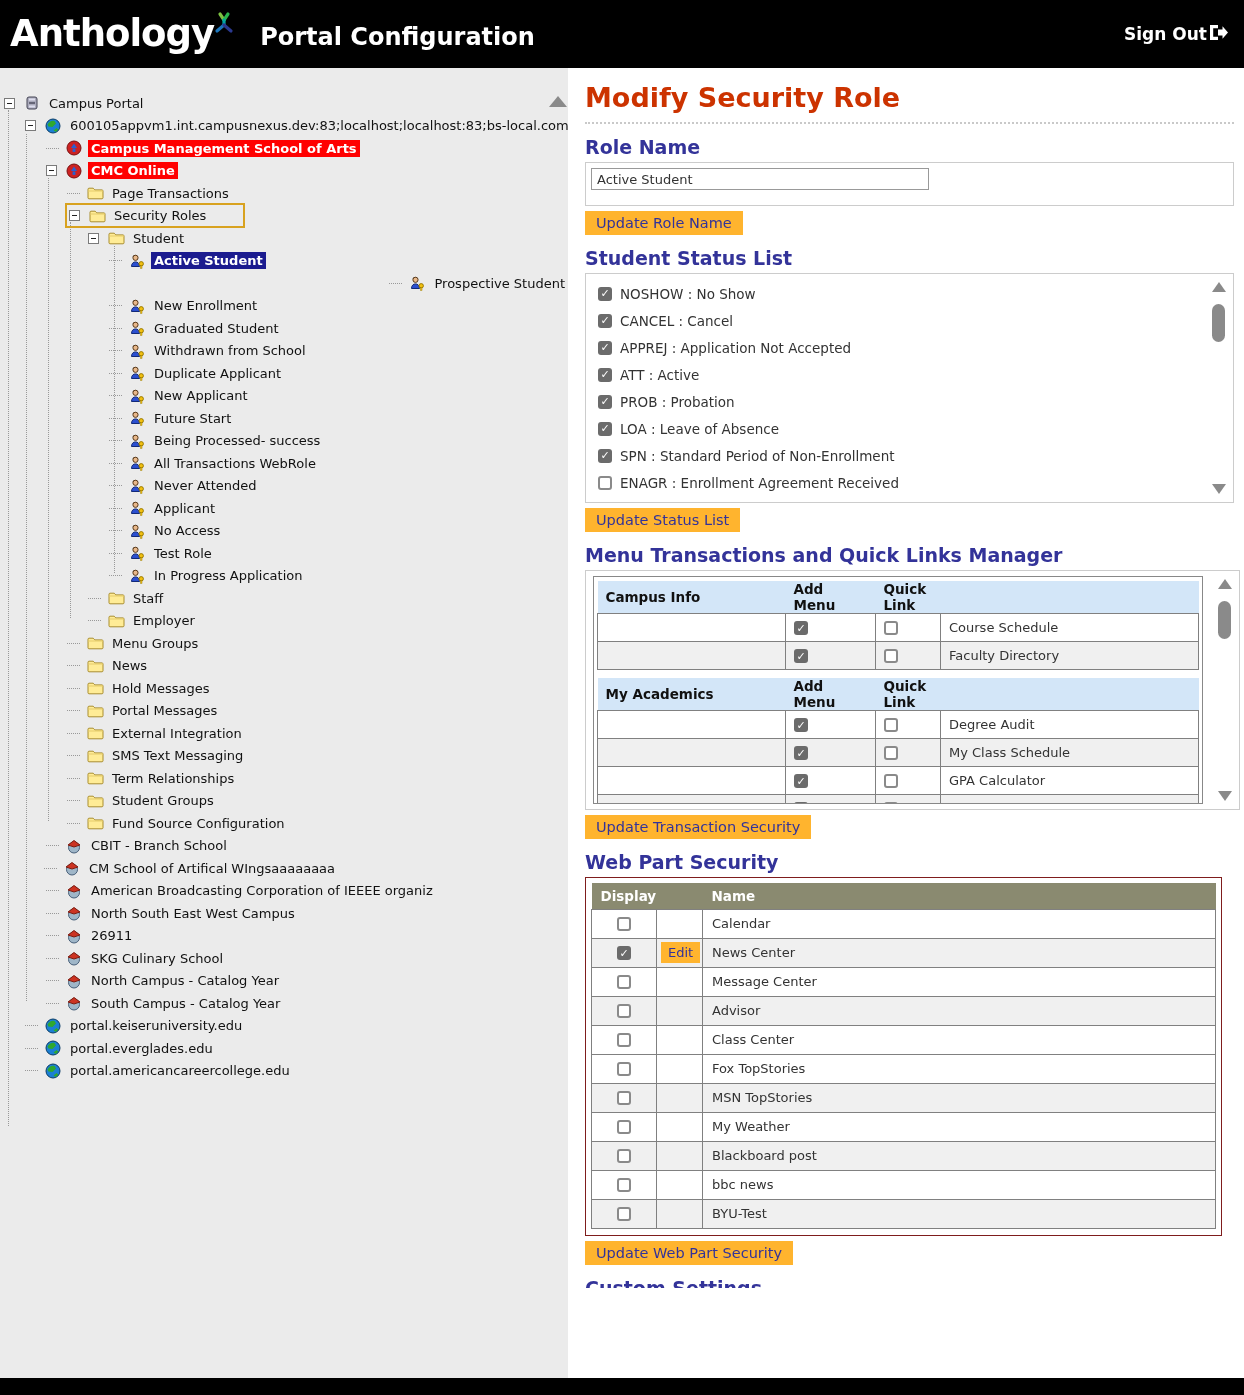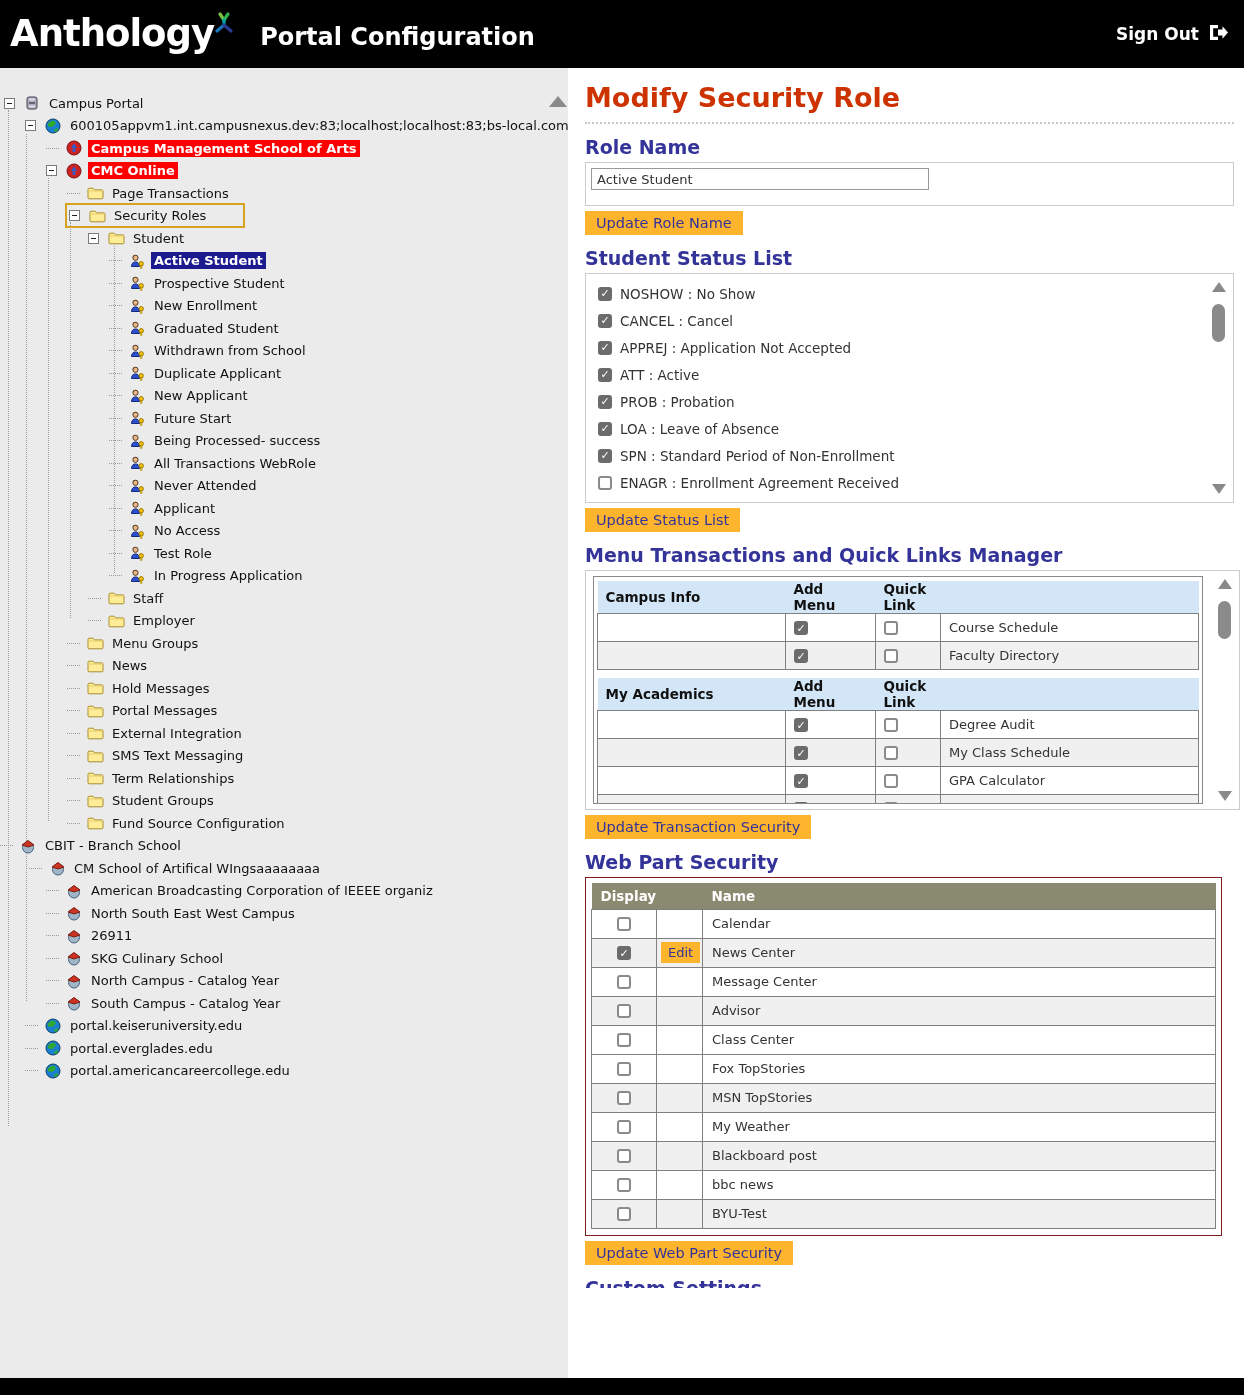--- a/index.html
+++ b/index.html
@@ -8,21 +8,21 @@
   #app { position:relative; width:1244px; height:1395px; background:#fff; }
 
   
   .topbar { position:absolute; left:0; top:0; width:1244px; height:68px; background:#000;
             display:flex; align-items:center; }
   .brand-wrap { display:flex; align-items:flex-start; margin-left:10px; }
   .brand { color:#fff; font-size:37px; font-weight:bold; letter-spacing:-1px; line-height:58px; }
   .brand-mark { margin:6px 0 0 -2px; }
   .app-title { color:#fff; font-size:24px; font-weight:bold; margin-left:24px; margin-top:6px; }
   .signout { margin-left:auto; margin-right:16px; color:#fff; font-size:17px; font-weight:bold;
-             display:flex; align-items:center; gap:10px; cursor:pointer; }
+             display:flex; align-items:center; gap:2px; cursor:pointer; }
 
   
   .left-panel { position:absolute; left:0; top:68px; width:568px; height:1310px; background:#ebebeb; overflow:hidden; }
   .right-panel { position:absolute; left:568px; top:68px; width:676px; height:1220px; background:#fff;
                  padding:14px 10px 0 17px; overflow:hidden; }
   .footer { position:absolute; left:0; bottom:0; width:1244px; height:17px; background:#000; }
   .panel-scroll-up { position:absolute; left:549px; top:28px; width:0; height:0;
                      border-left:9px solid transparent; border-right:9px solid transparent;
                      border-bottom:11px solid #8a8a8a; cursor:pointer; }
 
@@ -223,21 +223,21 @@
           </span>
           <span class="t-icon"><svg width="16" height="16" viewBox="0 0 16 16">
               <path d="M3.5 3.5c1.2-1.8 4-1.8 5 .2l-1.2 1z" fill="#332211"></path>
               <circle cx="6.5" cy="4.8" r="2.6" fill="#e8b88a" stroke="#5a3a1a"></circle>
               <path d="M2.5 13.5c0-3 1.8-4.6 4-4.6s4 1.6 4 4.6z" fill="#2b4fd0" stroke="#122a77"></path>
               <circle cx="12.2" cy="10.8" r="2.2" fill="#f2c010" stroke="#9a7a00"></circle>
               <rect x="11.6" y="12.4" width="1.4" height="3" fill="#f2c010" stroke="#9a7a00" stroke-width=".5"></rect>
             </svg></span>
           <span class="t-label sel">Active Student</span>
         </div>
-        <div class="tree-row" style="padding-left: 109px;">
+        <div class="tree-row" style="padding-left: 109px; justify-content: flex-end;">
           <span class="slot">
             <span class="stub"></span>
           </span>
           <span class="t-icon"><svg width="16" height="16" viewBox="0 0 16 16">
               <path d="M3.5 3.5c1.2-1.8 4-1.8 5 .2l-1.2 1z" fill="#332211"></path>
               <circle cx="6.5" cy="4.8" r="2.6" fill="#e8b88a" stroke="#5a3a1a"></circle>
               <path d="M2.5 13.5c0-3 1.8-4.6 4-4.6s4 1.6 4 4.6z" fill="#2b4fd0" stroke="#122a77"></path>
               <circle cx="12.2" cy="10.8" r="2.2" fill="#f2c010" stroke="#9a7a00"></circle>
               <rect x="11.6" y="12.4" width="1.4" height="3" fill="#f2c010" stroke="#9a7a00" stroke-width=".5"></rect>
             </svg></span>
@@ -515,31 +515,31 @@
         <div class="tree-row" style="padding-left: 67px;">
           <span class="slot">
             <span class="stub"></span>
           </span>
           <span class="t-icon"><svg width="17" height="16" viewBox="0 0 17 16">
               <path d="M1 4.2c0-.6.4-1 1-1h4.2l1.6 1.7H15c.6 0 1 .4 1 1v6.9c0 .6-.4 1-1 1H2c-.6 0-1-.4-1-1z" fill="#FFEC96" stroke="#A98E2F"></path>
               <path d="M1 6h15" stroke="#E5CB6A"></path>
             </svg></span>
           <span class="t-label">Fund Source Configuration</span>
         </div>
-        <div class="tree-row" style="">
+        <div class="tree-row" style="padding-left: 46px;">
           <span class="slot">
             <span class="stub"></span>
           </span>
           <span class="t-icon"><svg width="16" height="16" viewBox="0 0 16 16">
               <circle cx="8" cy="9.5" r="5.5" fill="#9fb6c8" stroke="#49607a"></circle>
               <path d="M2 7l6-4.5L14 7 8 9z" fill="#cc3322" stroke="#7a1d12"></path>
             </svg></span>
           <span class="t-label">CBIT - Branch School</span>
         </div>
-        <div class="tree-row" style="padding-left: 29px; text-align: right;">
+        <div class="tree-row" style="padding-left: 44px;">
           <span class="slot">
             <span class="stub"></span>
           </span>
           <span class="t-icon"><svg width="16" height="16" viewBox="0 0 16 16">
               <circle cx="8" cy="9.5" r="5.5" fill="#9fb6c8" stroke="#49607a"></circle>
               <path d="M2 7l6-4.5L14 7 8 9z" fill="#cc3322" stroke="#7a1d12"></path>
             </svg></span>
           <span class="t-label">CM School of Artifical WIngsaaaaaaaa</span>
         </div>
         <div class="tree-row" style="padding-left: 46px;">

